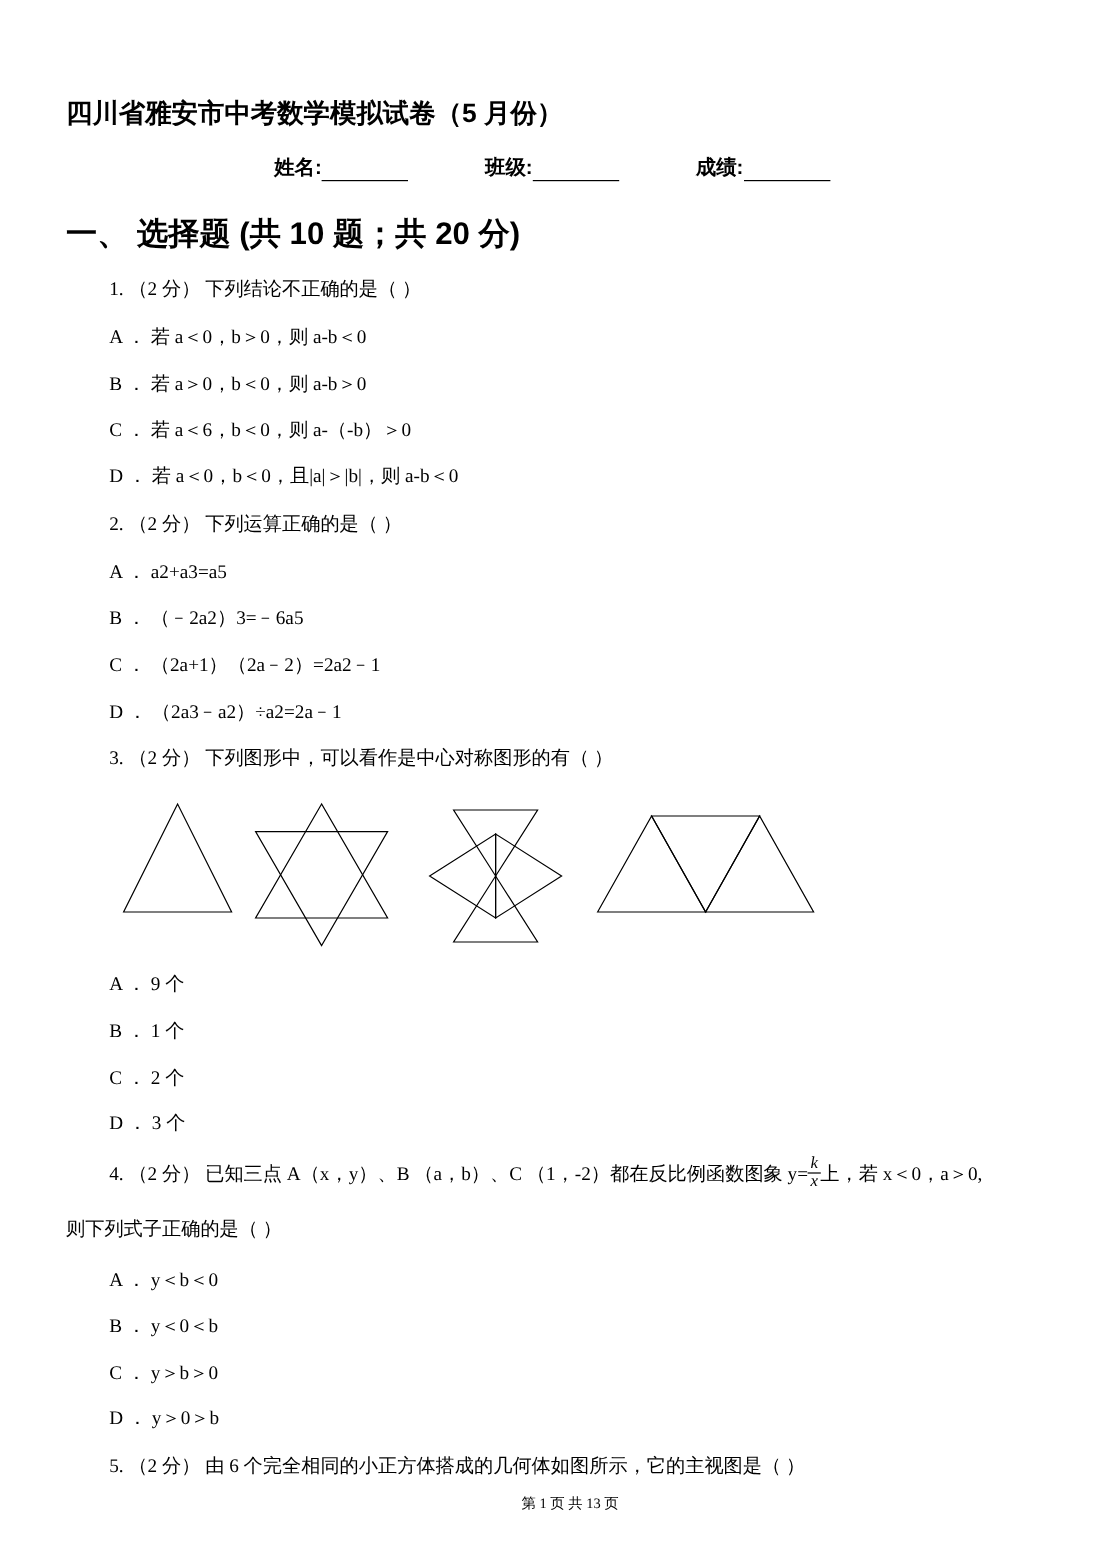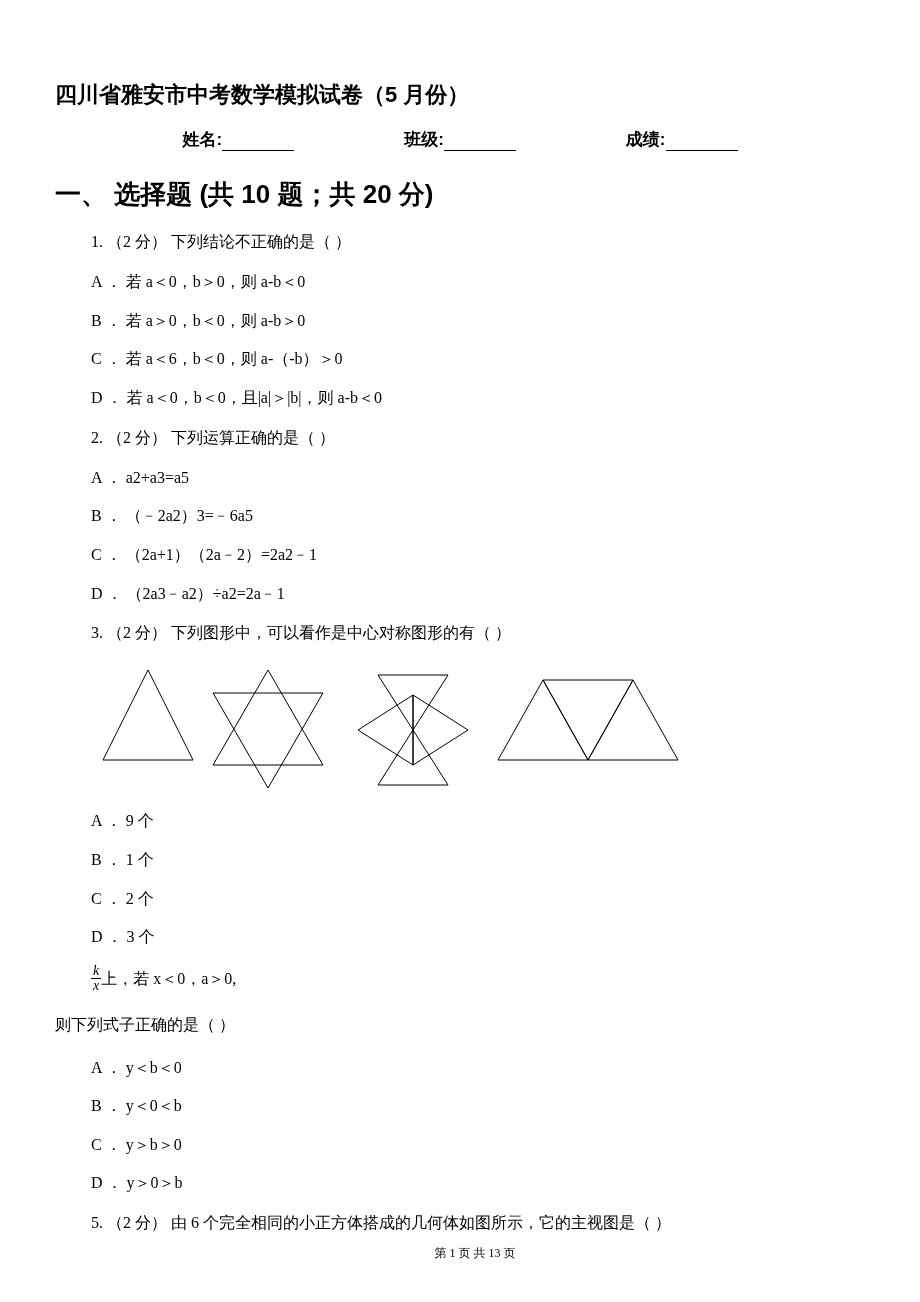--- a/index.html
+++ b/index.html
@@ -17,21 +17,21 @@
     }
     .title {
       font-family: "SimHei", "黑体", sans-serif;
       font-weight: bold;
       font-size: 22px;
       margin-bottom: 18px;
     }
     .header-line {
       display: flex;
       justify-content: center;
-      gap: 110px;
+      gap: 64px;
       font-family: "SimHei", "黑体", sans-serif;
       font-weight: bold;
       font-size: 17px;
       margin-bottom: 26px;
     }
     .blank {
       display: inline-block;
       border-bottom: 1.5px solid #000;
       width: 72px;
       vertical-align: bottom;
@@ -138,21 +138,21 @@
     </g>
   </svg>
 </div>
 
 <div class="opt">A ． 9 个</div>
 <div class="opt">B ． 1 个</div>
 <div class="opt">C ． 2 个</div>
 <div class="opt">D ． 3 个</div>
 
 <div class="para">
-  <span class="frac"><span class="num">k</span><span class="den">x</span></span><span>上，若 x＜0，a＞0,</span>
+  <span>4. （2 分） 已知三点 A（x，y）、B  （a，b）、C  （1，-2）都在反比例函数图象 y=</span><span class="frac"><span class="num">k</span><span class="den">x</span></span><span>上，若 x＜0，a＞0,</span>
 </div>
 <div class="para-cont">则下列式子正确的是（    ）</div>
 
 <div class="opt">A ． y＜b＜0</div>
 <div class="opt">B ． y＜0＜b</div>
 <div class="opt">C ． y＞b＞0</div>
 <div class="opt">D ． y＞0＞b</div>
 
 <div class="q">5. （2 分） 由 6 个完全相同的小正方体搭成的几何体如图所示，它的主视图是（    ）</div>
 

